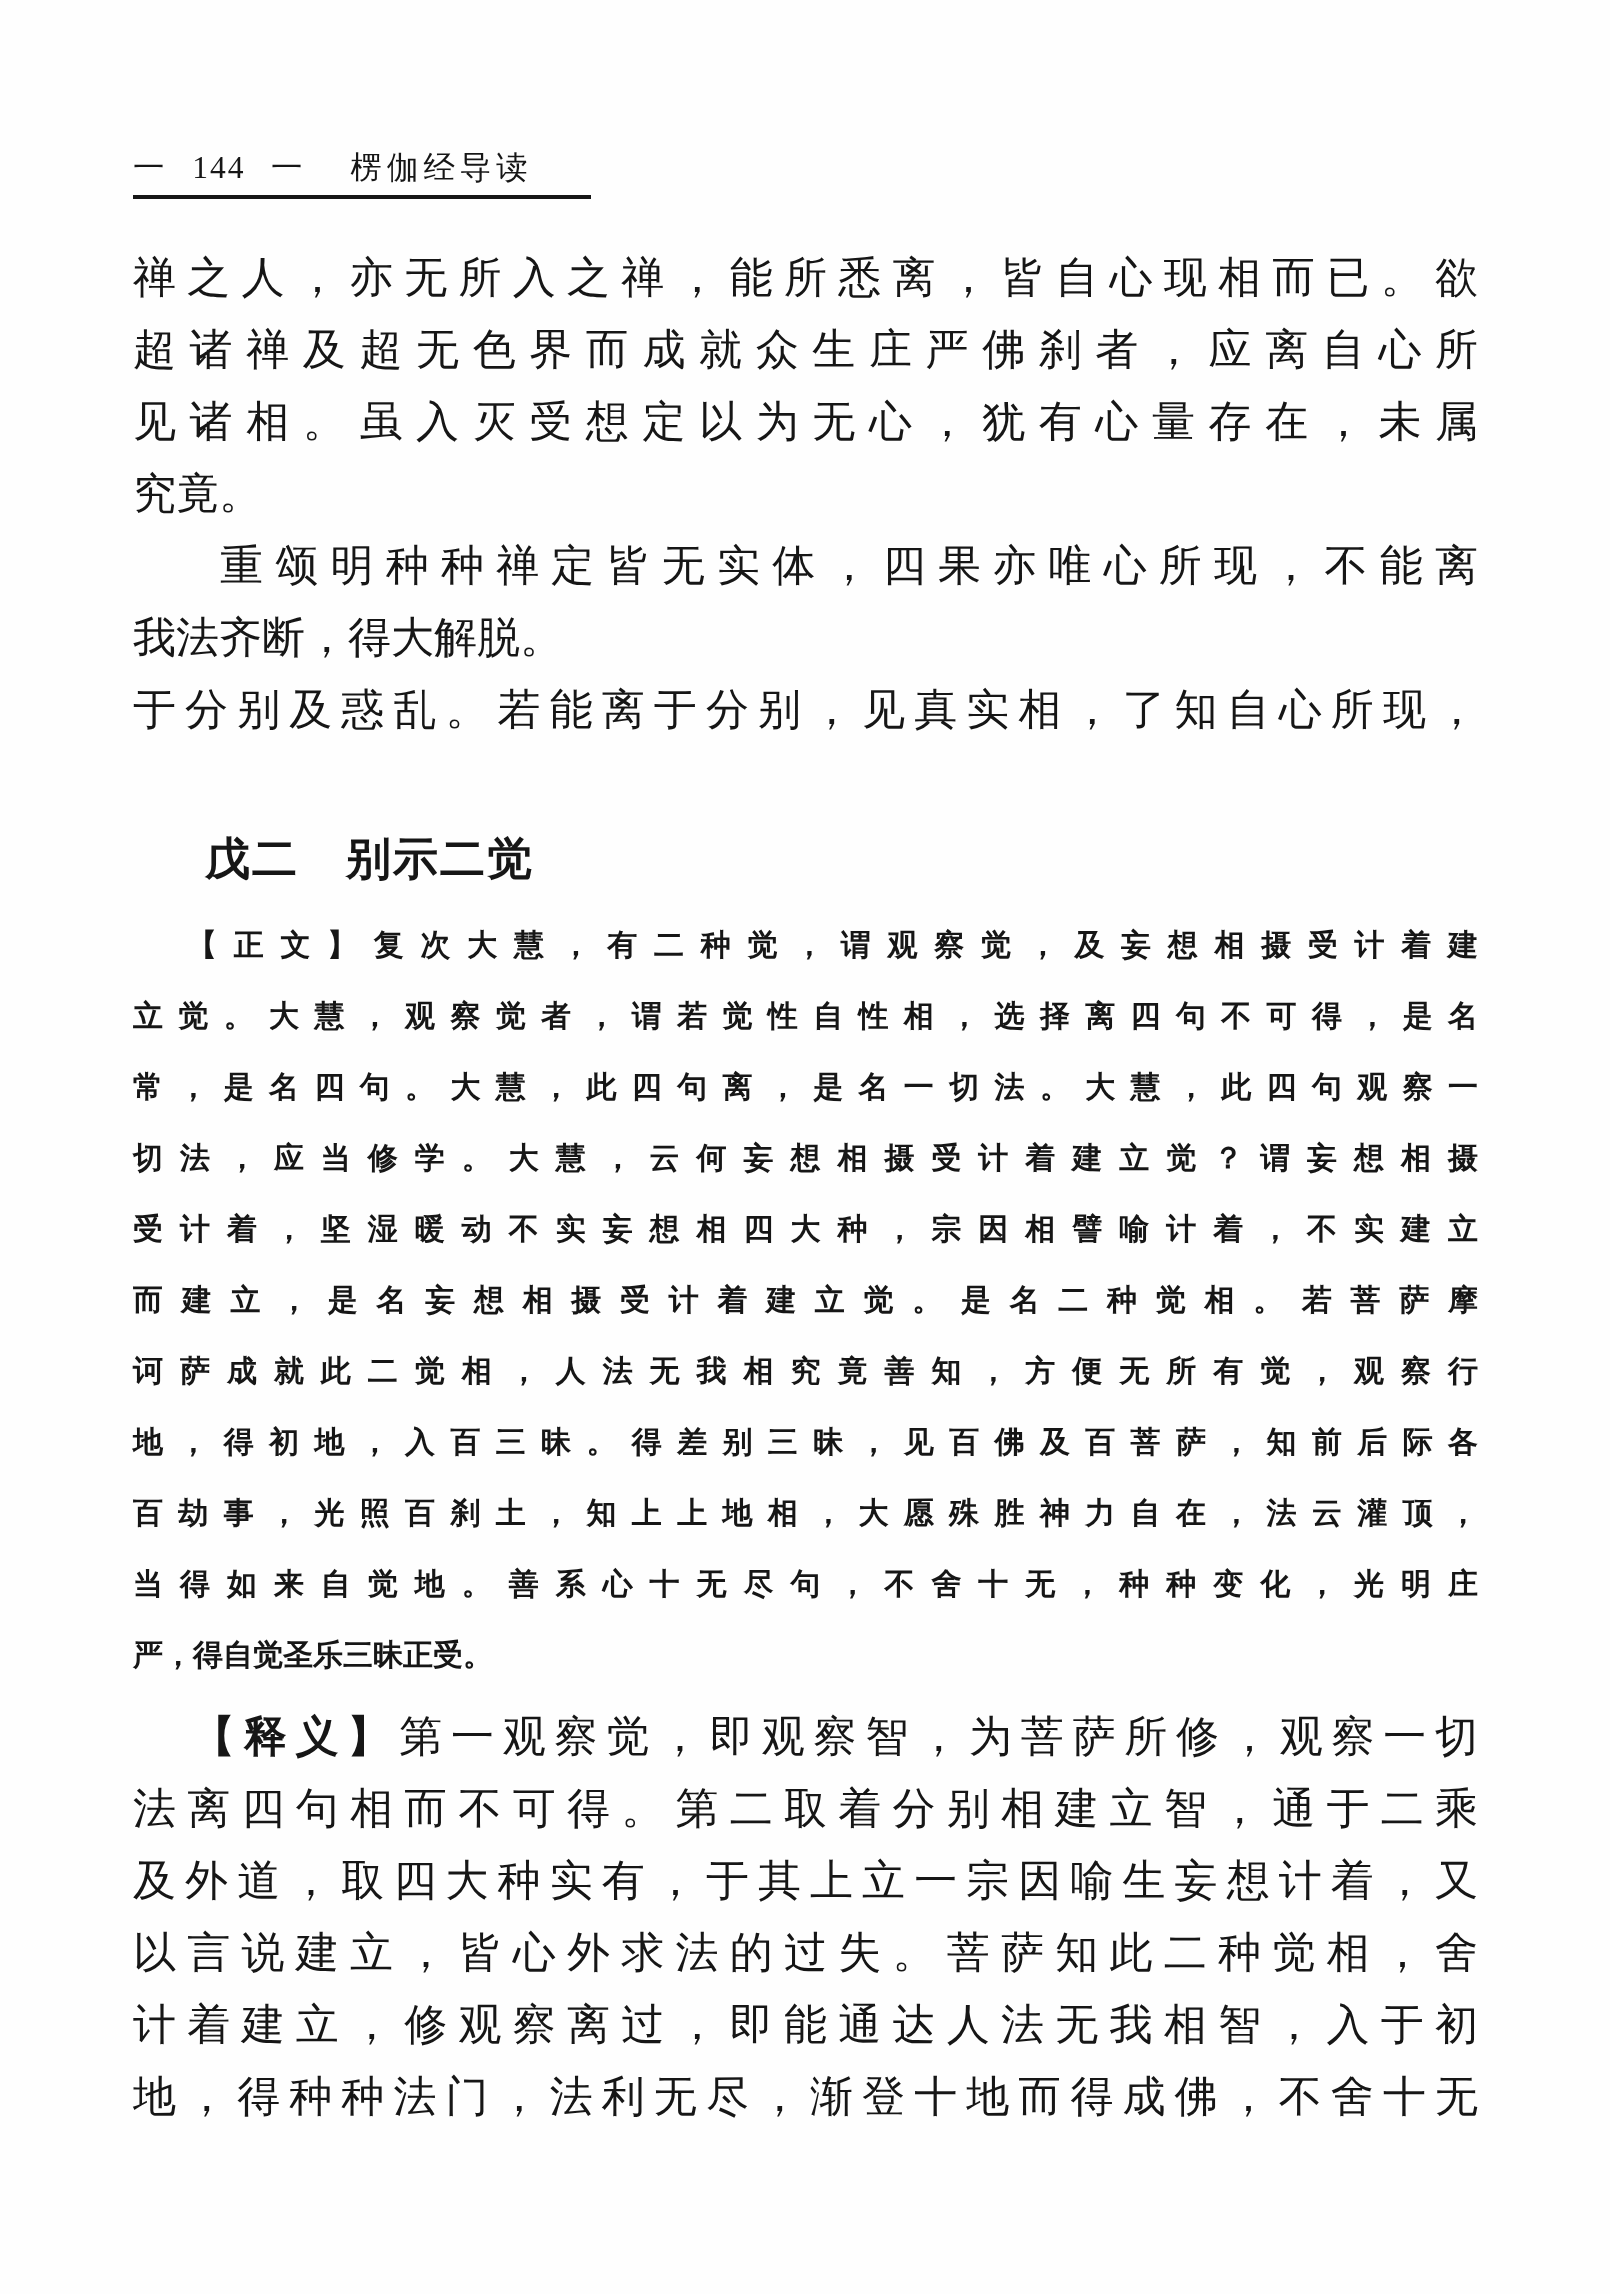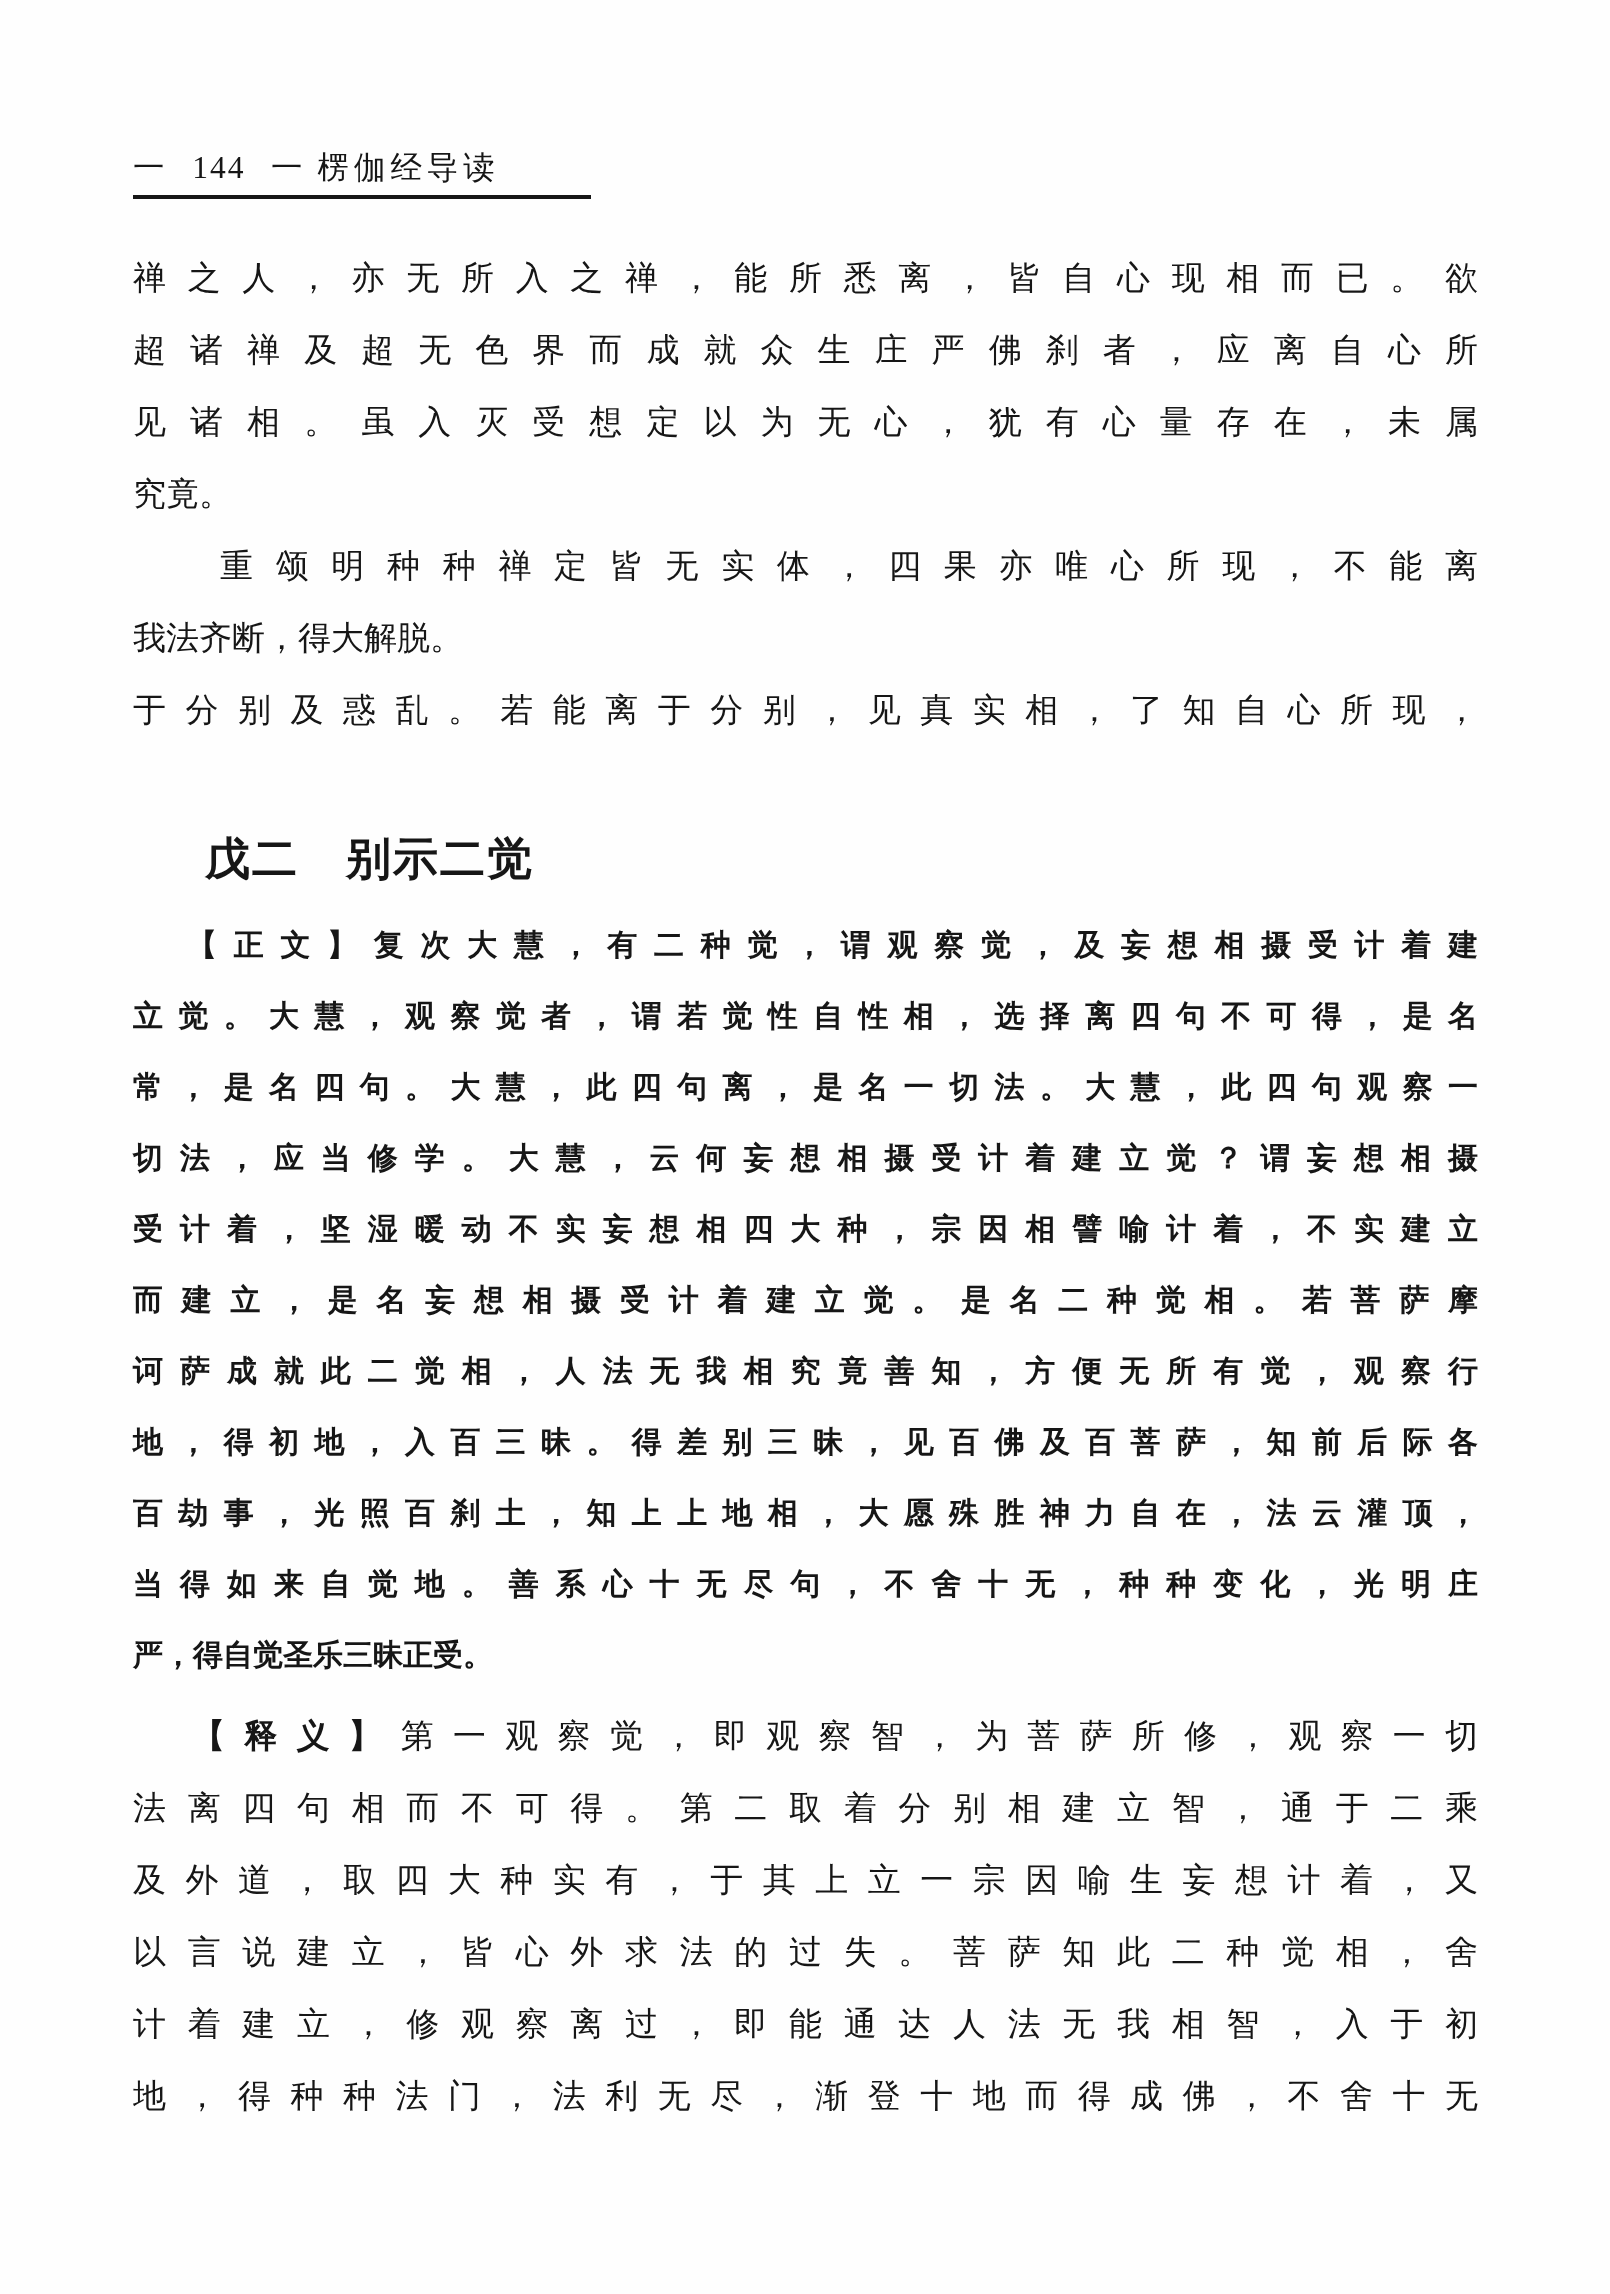--- a/index.html
+++ b/index.html
@@ -13,30 +13,30 @@
     color: #161616;
     padding: 0 133px;
     overflow: hidden;
     font-family: "Liberation Serif", "DejaVu Serif", serif;
   }
   
   .header {
     padding-top: 148px;
     display: flex;
     align-items: baseline;
-    gap: 13px;
+    gap: 46px;
     font-size: 31.5px;
     line-height: 39px;
   }
   .hdr-num { word-spacing: 15.8px; letter-spacing: 2px; }
   .hdr-title { letter-spacing: 4.9px; }
   .header-rule { height: 3.9px; background: #161616; width: 458px; margin-top: 7.9px; }
 
   
-  .para { font-size: 33px; line-height: 72px; }
+  .para { font-size: 43px; line-height: 72px; }
   .p1 { margin-top: 43px; }
   .tline { text-align: left; }
   .tline.j { text-align: justify; text-align-last: justify; }
   .ind2 { text-indent: 87px; }
 
   
   .heading {
     font-family: "Liberation Sans", "DejaVu Sans", sans-serif;
     font-size: 45px;
     font-weight: bold;

